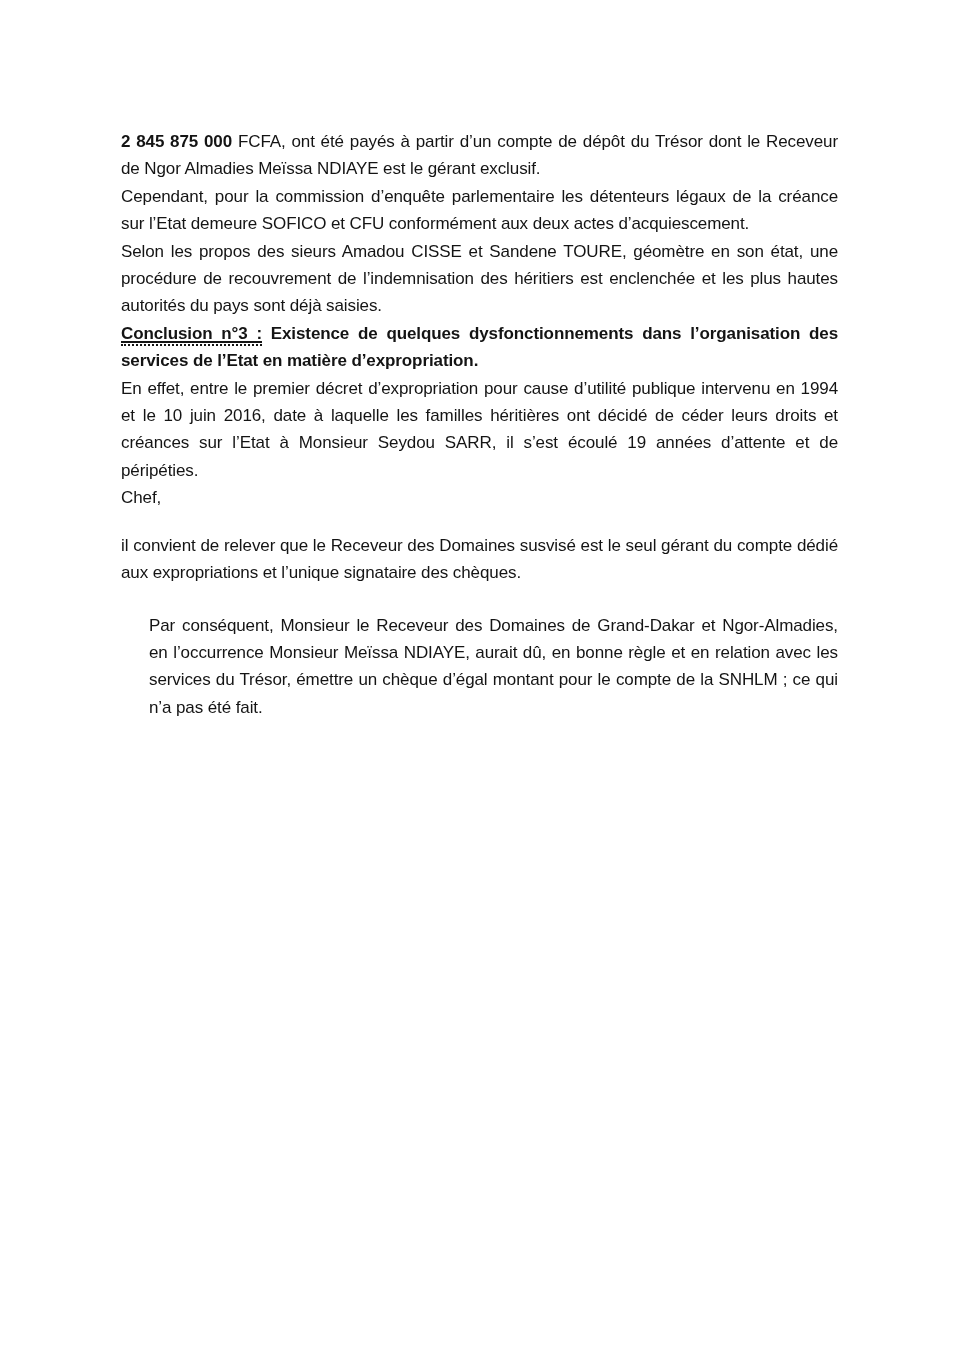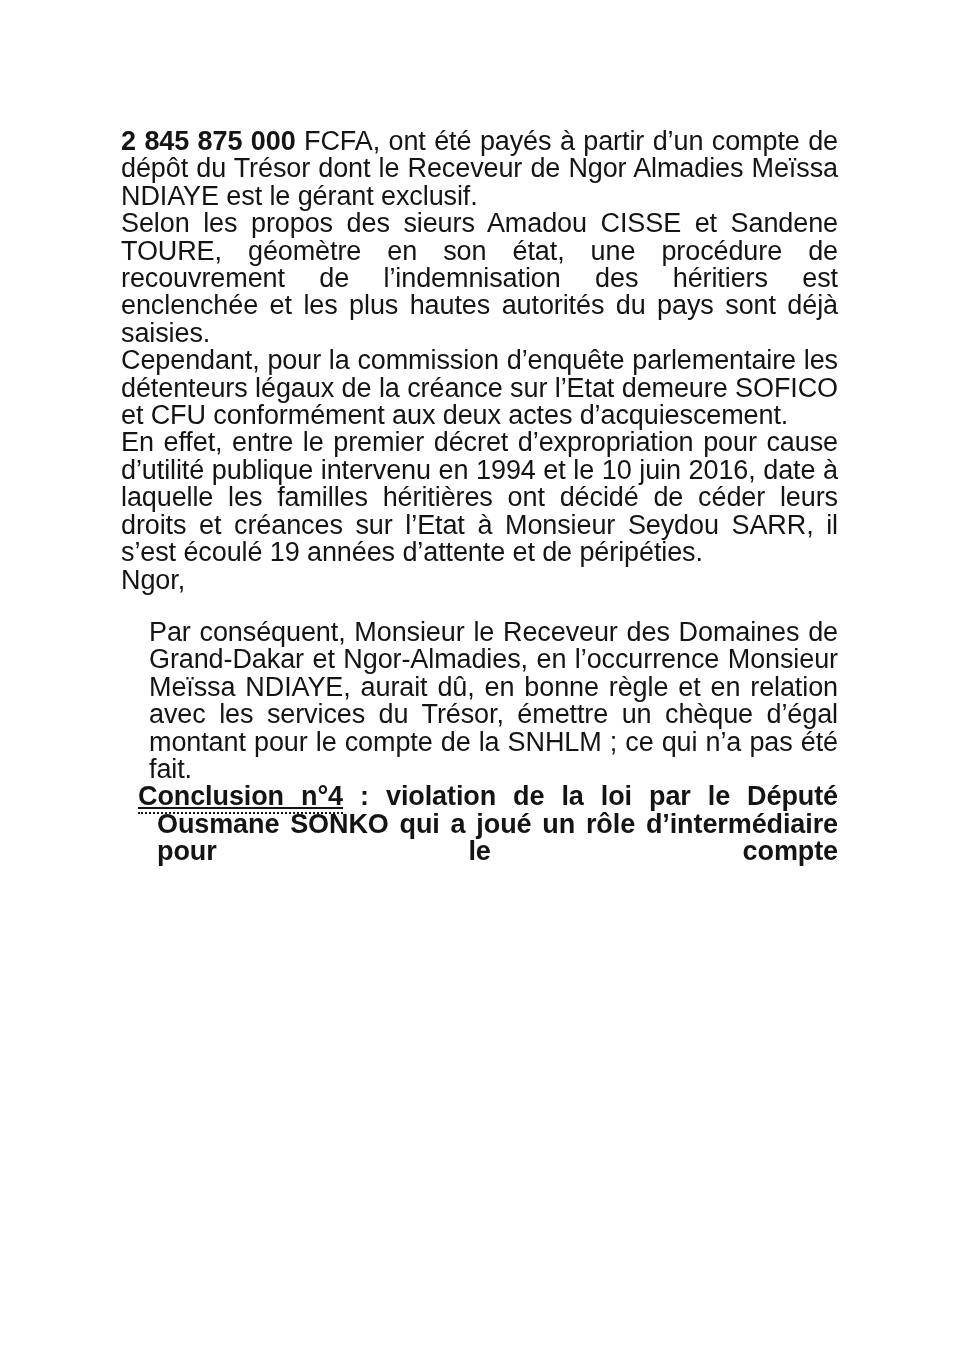--- a/index.html
+++ b/index.html
@@ -10,21 +10,21 @@
     height: 1358px;
     overflow: hidden;
   }
   .page {
     position: absolute;
     left: 121px;
     top: 128px;
     width: 717px;
     color: #141414;
     font-family: "Liberation Sans", "DejaVu Sans", sans-serif;
-    font-size: 27px;
+    font-size: 17px;
     line-height: 27.4px;
     letter-spacing: -0.1px;
   }
   .para {
     margin: 0;
     text-align: justify;
     text-justify: inter-word;
   }
   .gap-blank-line   { margin-top: 27px; }
   .gap-before-small { margin-top: 20px; }
@@ -52,30 +52,31 @@
   }
 </style>
 </head>
 <body>
 
 <div class="page">
 
   <p class="para"><span class="bold">2 845 875 000</span><span> FCFA, ont été payés à partir d’un compte de dépôt du Trésor dont le Receveur de Ngor Almadies Meïssa NDIAYE est le gérant exclusif.</span></p>
 
 
+  <p class="para">Cependant, pour la commission d’enquête parlementaire les détenteurs légaux de la créance sur l’Etat demeure SOFICO et CFU conformément aux deux actes d’acquiescement.</p>
+
   <p class="para">Selon les propos des sieurs Amadou CISSE et Sandene TOURE, géomètre en son état, une procédure de recouvrement de l’indemnisation des héritiers est enclenchée et les plus hautes autorités du pays sont déjà saisies.</p>
 
-  <p class="para">Cependant, pour la commission d’enquête parlementaire les détenteurs légaux de la créance sur l’Etat demeure SOFICO et CFU conformément aux deux actes d’acquiescement.</p>
-
+  <p class="heading"><span class="u-label">Conclusion n°3 :</span><span> Existence de quelques dysfonctionnements dans l’organisation des services de l’Etat en matière d’expropriation.</span></p>
 
 
   <p class="para">En effet, entre le premier décret d’expropriation pour cause d’utilité publique intervenu en 1994 et le 10 juin 2016, date à laquelle les familles héritières ont décidé de céder leurs droits et créances sur l’Etat à Monsieur Seydou SARR, il s’est écoulé 19 années d’attente et de péripéties.</p>
 
 
-  <p class="para">Ngor,</p>
+  <p class="para">Chef,</p>
 
+  <p class="para gap-before-small">il convient de relever que le Receveur des Domaines susvisé est le seul gérant du compte dédié aux expropriations et l’unique signataire des chèques.</p>
 
 
   <p class="para gap-before-med">Par conséquent, Monsieur le Receveur des Domaines de Grand-Dakar et Ngor-Almadies, en l’occurrence Monsieur Meïssa NDIAYE, aurait dû, en bonne règle et en relation avec les services du Trésor, émettre un chèque d’égal montant pour le compte de la SNHLM ; ce qui n’a pas été fait.</p>
 
-  <p class="heading heading-hanging gap-before-h4"><span class="u-label">Conclusion n°4</span><span> : violation de la loi par le Député Ousmane SONKO qui  a joué un rôle d’intermédiaire pour le compte</span></p>
 
 </div>
 
 </body></html>

